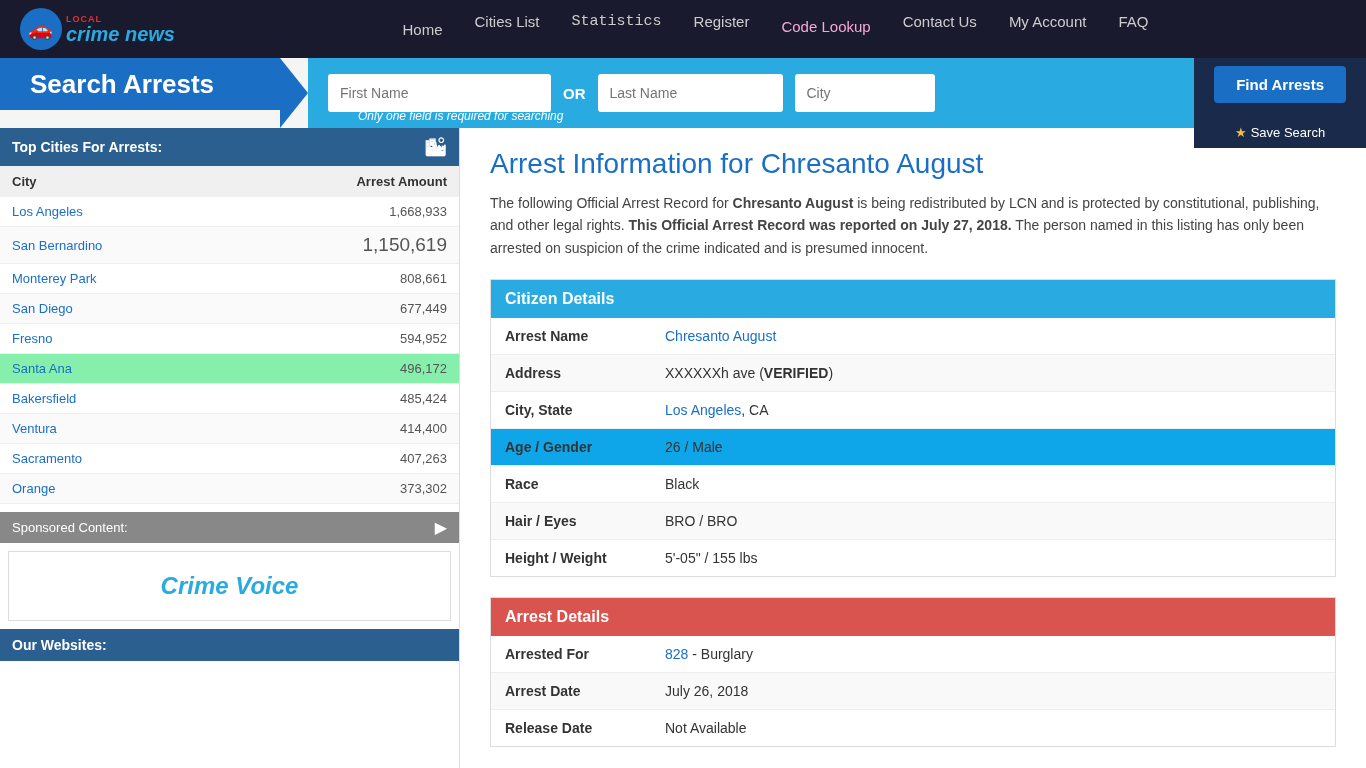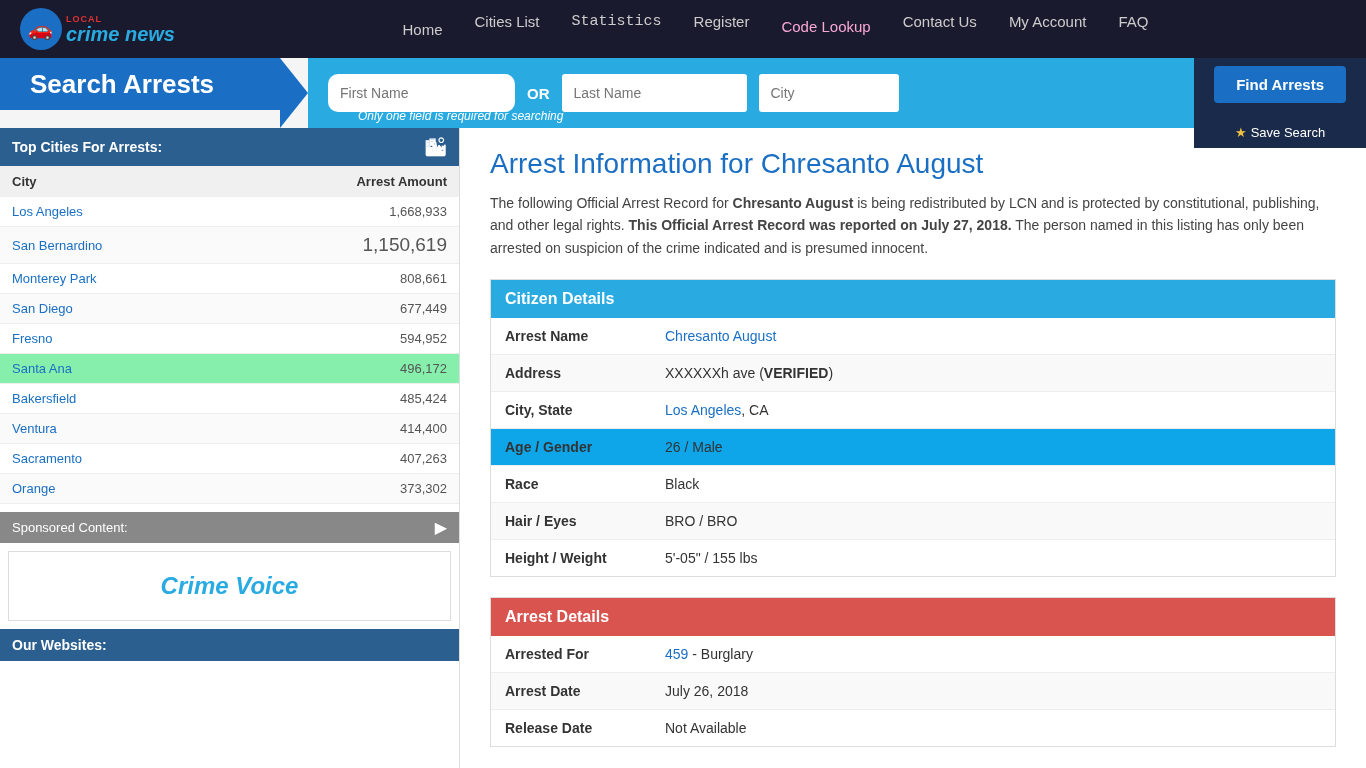--- a/index.html
+++ b/index.html
@@ -27,21 +27,21 @@
       <a href="#" style="color: rgb(204, 204, 204); text-decoration: none; padding: 0px 16px; height: 58px; display: flex; align-items: center; font-size: 15px;">FAQ</a>
     </div>
 </nav>
 
 <div style="display:flex;height:70px;position:relative;">
   <div style="background:#1a6fc4;height:52px;display:flex;align-items:center;padding:0 20px 0 30px;min-width:280px;">
     <h1 style="color:white;font-size:26px;font-weight:bold;">Search Arrests</h1>
   </div>
   <div style="width:0;height:0;border-top:35px solid transparent;border-bottom:35px solid transparent;border-left:28px solid #1a6fc4;flex-shrink:0;"></div>
   <div style="background:#29abe2;flex:1;height:70px;display:flex;align-items:center;padding:0 20px;gap:12px;position:relative;">
-    <input type="text" style="height: 38px; border: none; border-radius: 10px; padding: 0px 12px; font-size: 14px; width: 187px; outline: none;" placeholder="First Name">
+    <input type="text" style="height: 38px; border: none; border-radius: 3px; padding: 0px 12px; font-size: 14px; width: 223px; outline: none;" placeholder="First Name">
     <span style="color:white;font-weight:bold;font-size:15px;">OR</span>
     <input type="text" style="height: 38px; border: none; border-radius: 3px; padding: 0px 12px; font-size: 14px; width: 185px; outline: none;" placeholder="Last Name">
     <input type="text" style="height: 38px; border: none; border-radius: 3px; padding: 0px 12px; font-size: 14px; width: 140px; outline: none;" placeholder="City">
     <div style="position:absolute;bottom:5px;left:50px;color:white;font-size:12px;font-style:italic;">Only one field is required for searching</div>
   </div>
   <div style="background:#1a2a4a;height:90px;display:flex;flex-direction:column;align-items:center;justify-content:center;gap:22px;padding:0 20px;">
     <button style="background:#1a6fc4;color:white;border:none;padding:10px 22px;font-size:15px;font-weight:bold;border-radius:4px;cursor:pointer;">Find Arrests</button>
     <div style="color:white;font-size:13px;display:flex;align-items:center;gap:4px;cursor:pointer;">
       <span style="color:#f0c040;">★</span>
       <span>Save Search</span>
@@ -164,21 +164,21 @@
         </table>
     </div>
 
     <div style="border:1px solid #ddd;">
       <div style="background:#d9534f;padding:10px 14px;font-size:16px;font-weight:bold;color:white;">Arrest Details</div>
       <table style="width:100%;border-collapse:collapse;">
         <tbody>
             <tr style="border-bottom:1px solid #eee;">
           <td style="padding:10px 14px;font-weight:bold;width:160px;font-size:14px;">Arrested For</td>
           <td style="padding:10px 14px;font-size:14px;">
-            <a href="#" style="color:#1a6fc4;text-decoration:none;">459</a><span> - Burglary</span>
+            <a href="#" style="color:#1a6fc4;text-decoration:none;">828</a><span> - Burglary</span>
           </td>
         </tr>
         <tr style="border-bottom:1px solid #eee;background:#f9f9f9;">
           <td style="padding:10px 14px;font-weight:bold;width:160px;font-size:14px;">Arrest Date</td>
           <td style="padding:10px 14px;font-size:14px;">July 26, 2018</td>
         </tr>
         <tr>
           <td style="padding:10px 14px;font-weight:bold;width:160px;font-size:14px;">Release Date</td>
           <td style="padding:10px 14px;font-size:14px;">Not Available</td>
         </tr>

